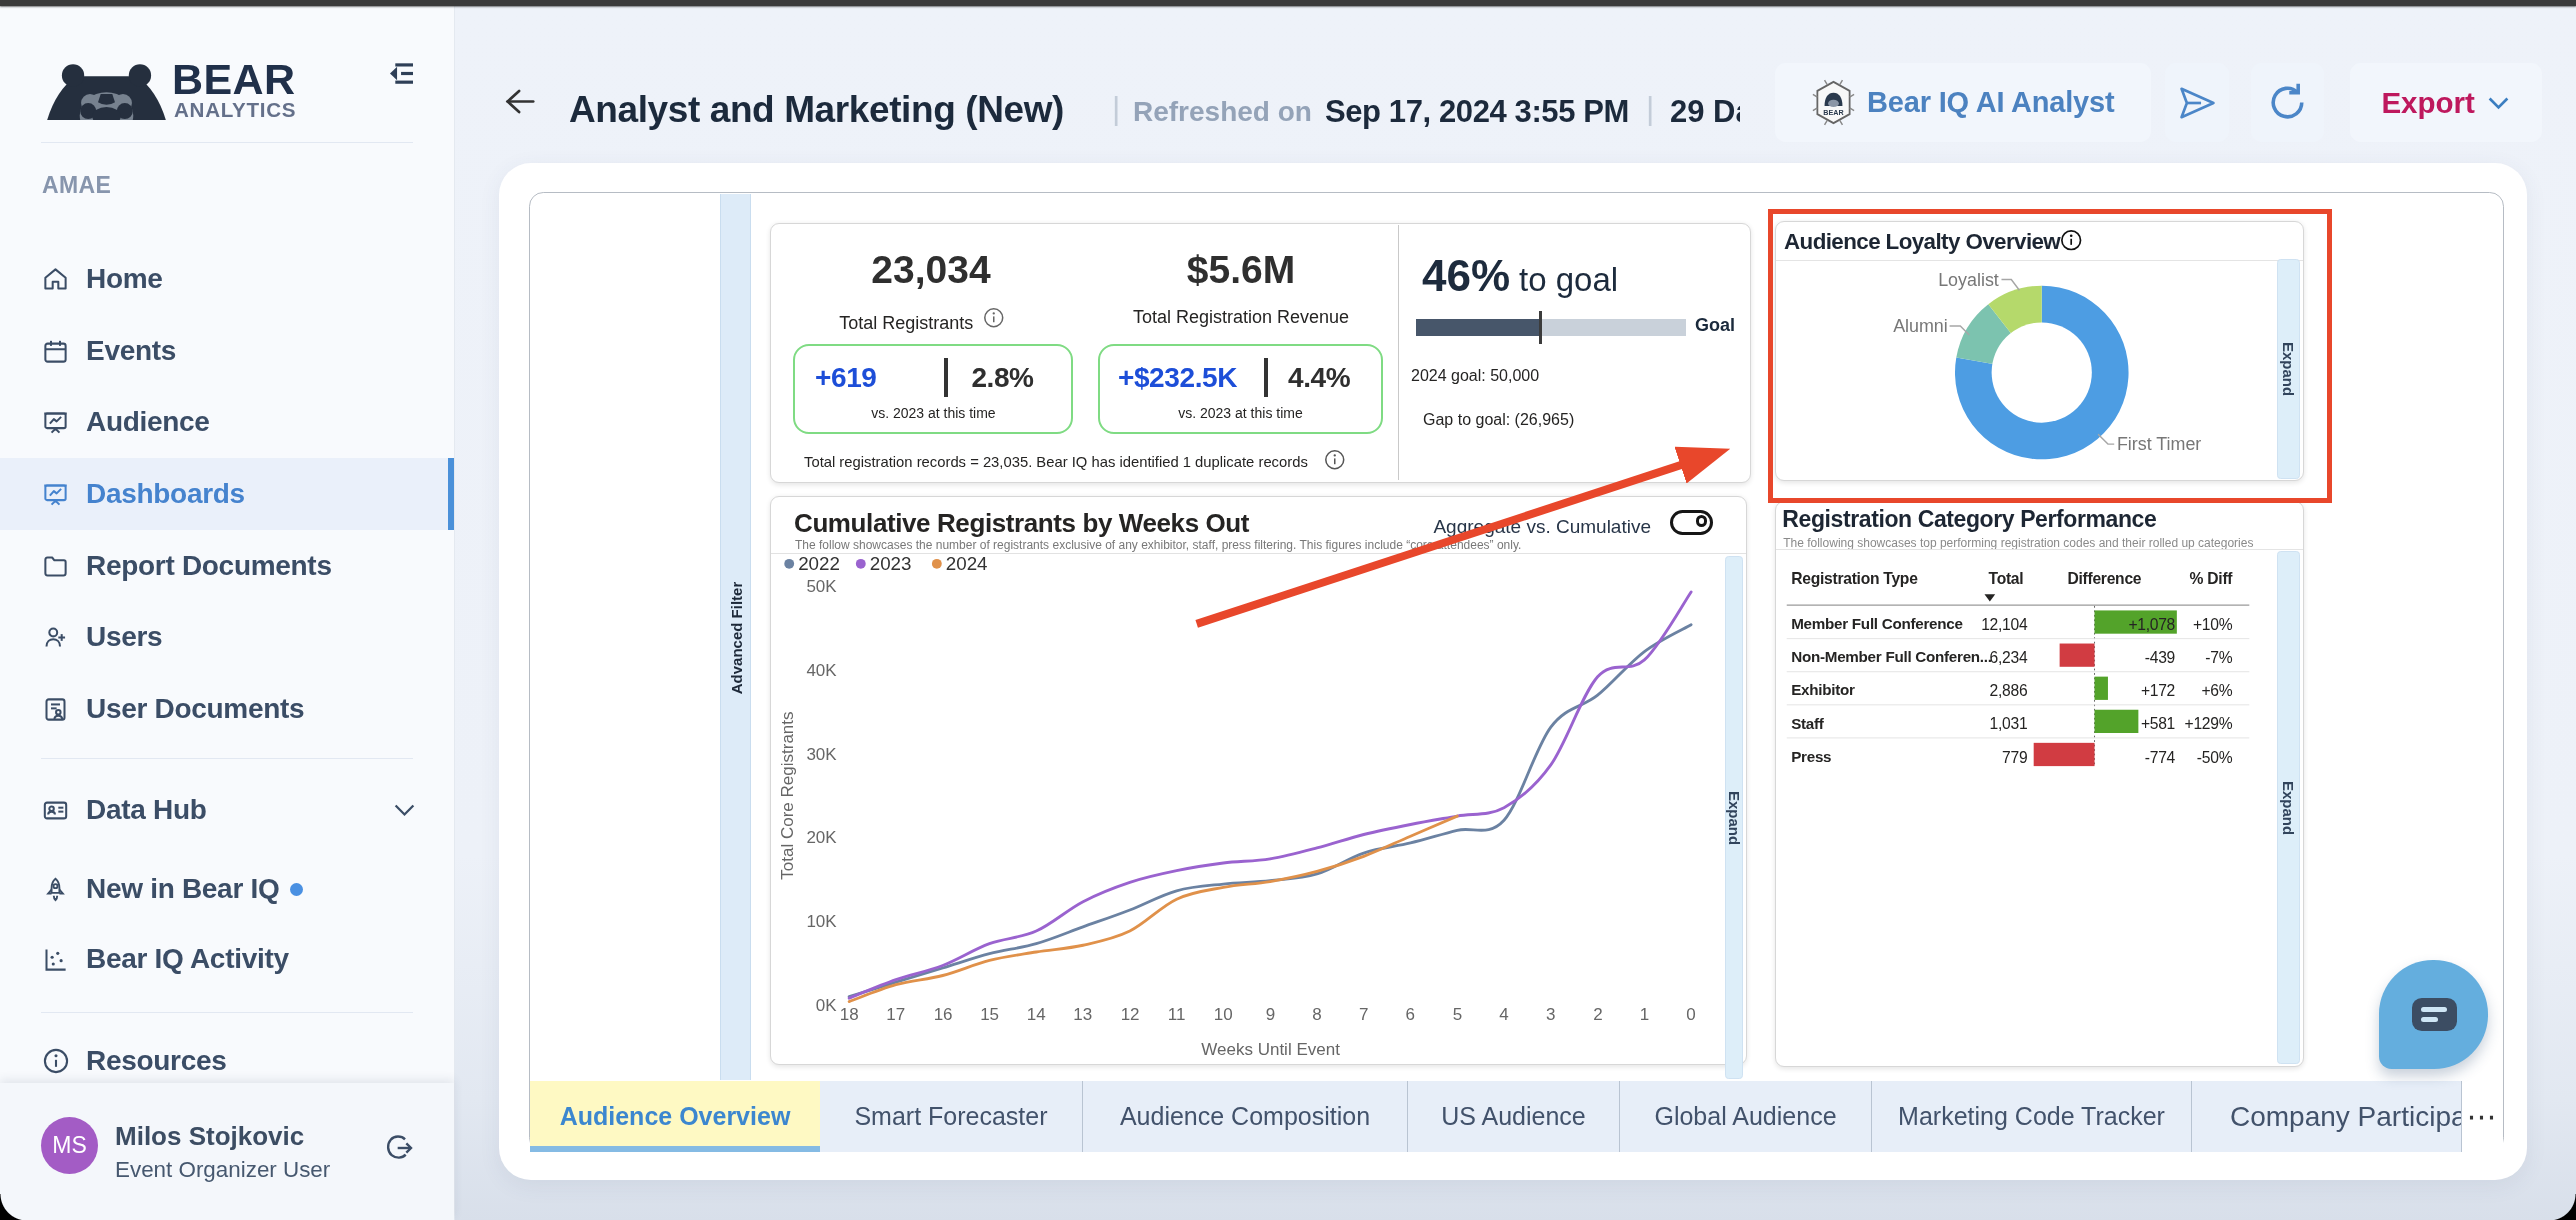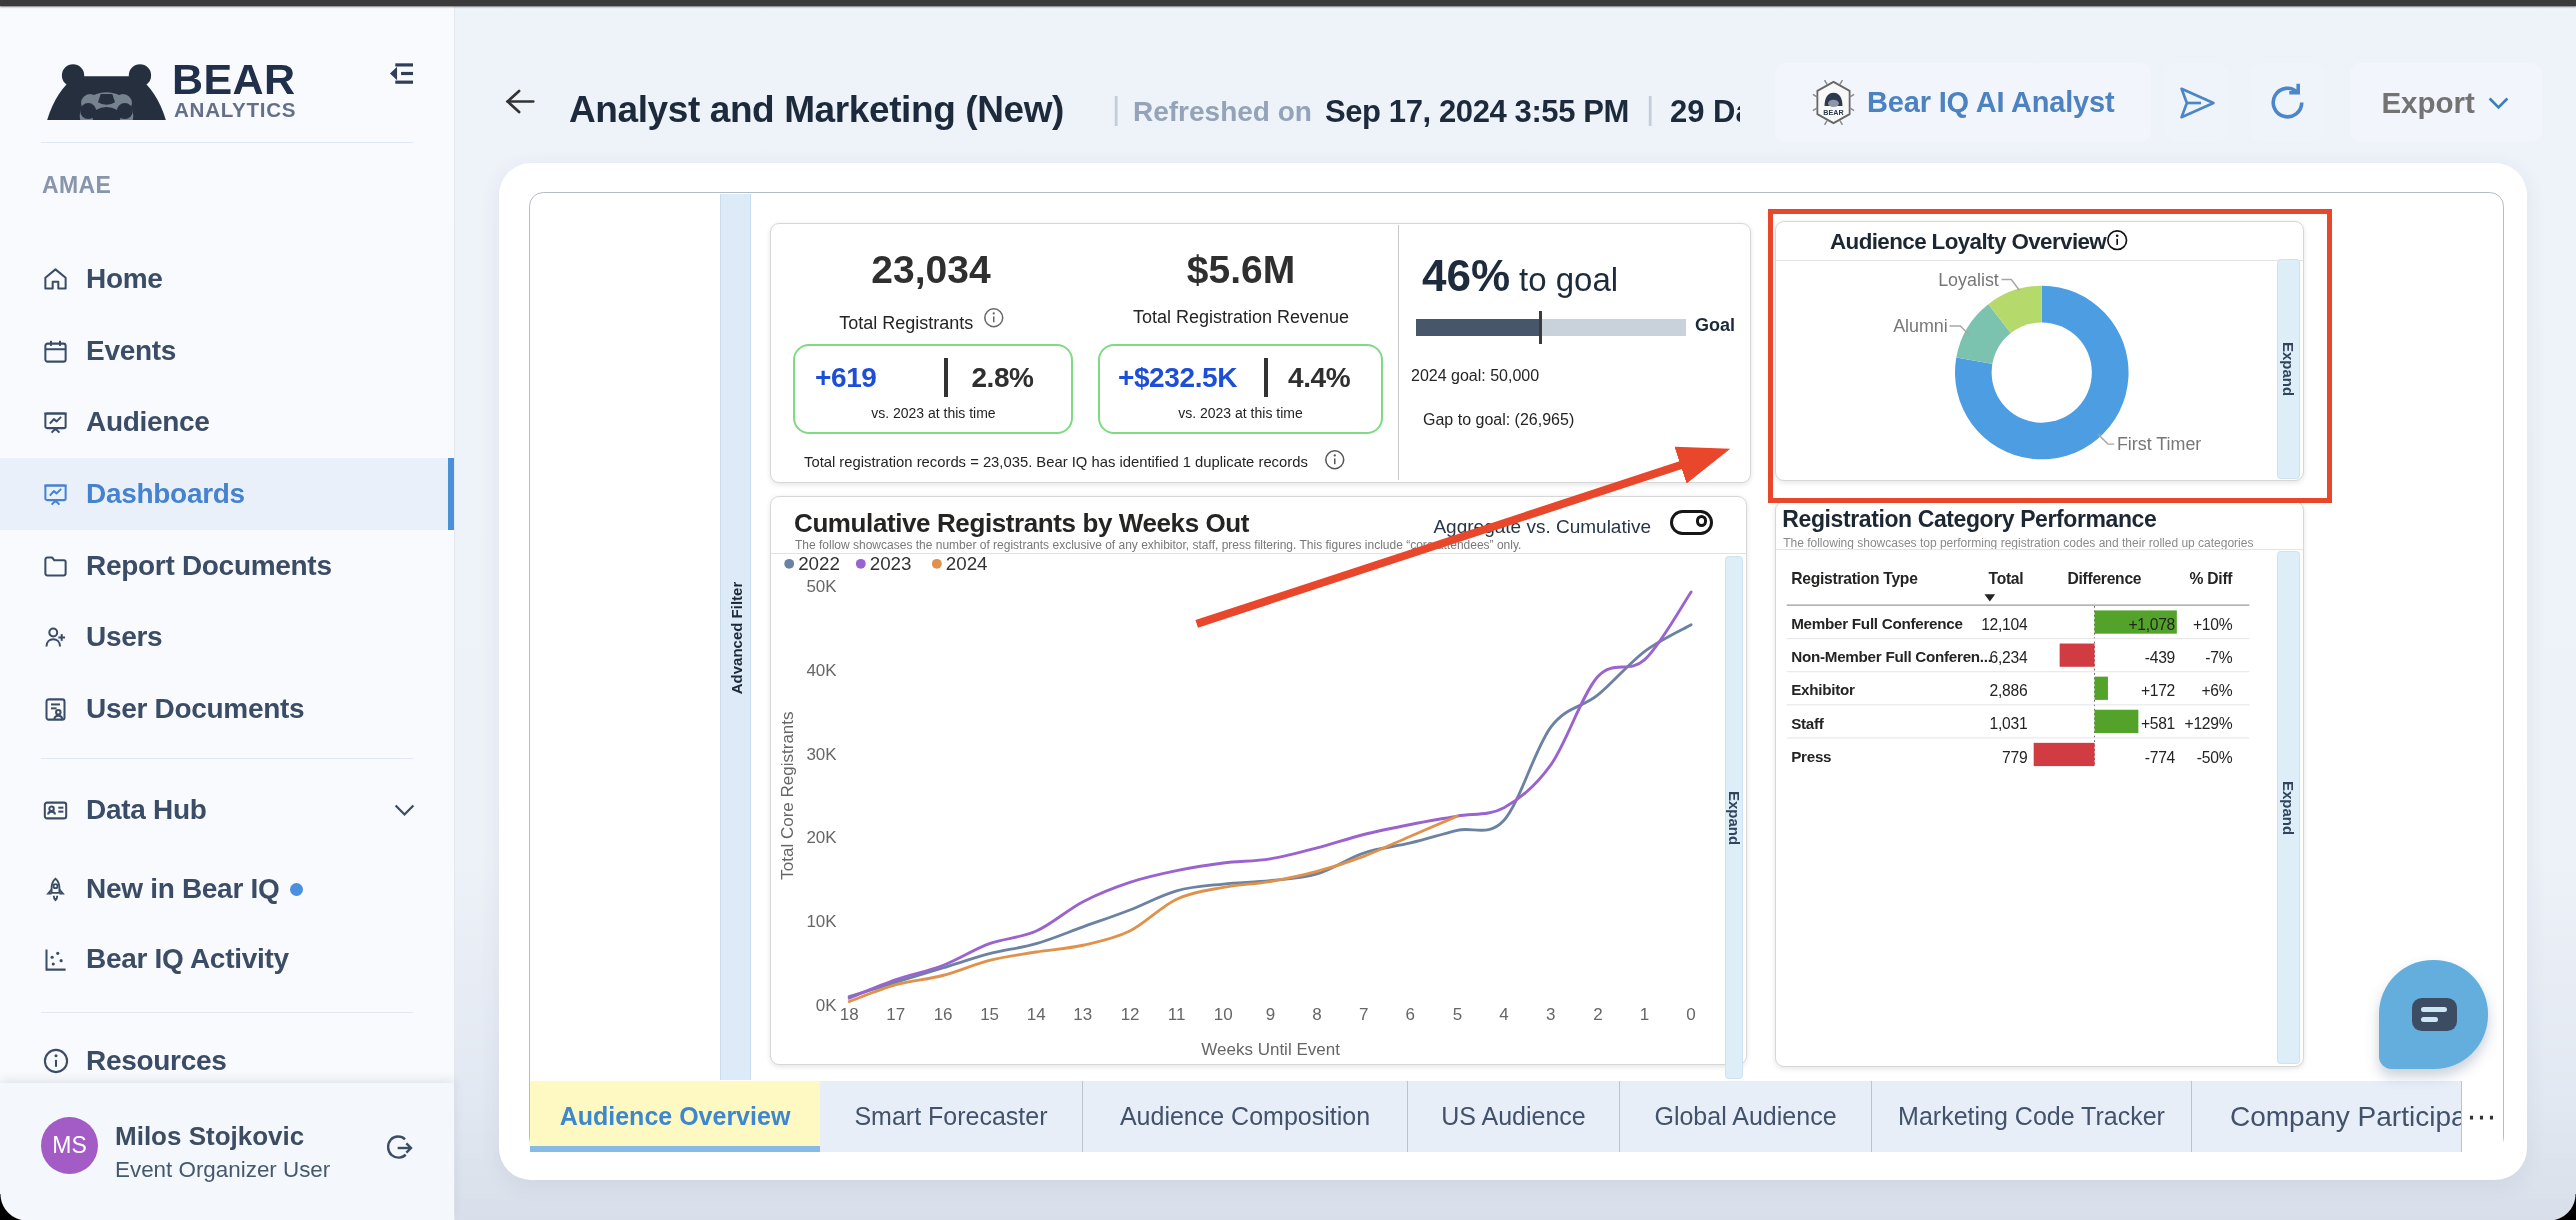--- a/index.html
+++ b/index.html
@@ -35,21 +35,21 @@
 .hsep { position:absolute; top:84px; font-size:32px; color:#c3ccd8; font-weight:300; }
 #hrefr { position:absolute; left:678px; top:90px; font-size:28px; font-weight:600; color:#94a3b8; }
 #hdate { position:absolute; left:870px; top:88px; font-size:31px; font-weight:bold; color:#1c2a3c; letter-spacing:-0.4px; }
 #hdays { position:absolute; left:1215px; top:88px; font-size:31px; font-weight:bold; color:#1c2a3c; width:70px; overflow:hidden; white-space:nowrap; }
 .hbtn { position:absolute; top:57px; height:79px; background:#f2f6fc; border-radius:10.7px; display:flex; align-items:center; justify-content:center; }
 #btn-ai { left:1320px; width:376px; }
 #btn-ai span { font-size:29px; font-weight:600; color:#4c82c0; margin-left:12.5px; letter-spacing:-0.2px; }
 #btn-send { left:1710px; width:64px; background:#eff4fb; }
 #btn-ref { left:1796px; width:73px; background:#eff4fb; }
 #btn-exp { left:1895px; width:192px; }
-#btn-exp span { font-size:29.5px; font-weight:600; color:#737373; margin-right:10.7px; }
+#btn-exp span { font-size:29.5px; font-weight:600; color:#be185d; margin-right:10.7px; }
 
 #card { position:absolute; left:499px; top:163px; width:2028px; height:1017px; background:#fff; border-radius:32px; box-shadow:0 5.4px 21.5px rgba(60,80,110,.08); }
 #report { position:absolute; left:529px; top:192px; width:1975px; height:960px; background:#fff; border:1.8px solid #b6bcc4; border-radius:14.3px; }
 #advfilter { position:absolute; left:190px; top:0.9px; width:31px; height:886px; background:#ddebf8; border-left:0.9px solid #c9ddef; border-right:0.9px solid #c9ddef; }
 #advfilter span { position:absolute; left:50%; top:444px; transform:translate(-50%,-50%) rotate(-90deg); white-space:nowrap; font-size:15px; font-weight:600; color:#1d2939; }
 .panel { position:absolute; background:#fff; border:0.9px solid #d7d7d7; border-radius:9px; box-shadow:0 1.8px 5.4px rgba(0,0,0,.10); }
 .expand { position:absolute; right:2.7px; width:23px; background:#ddeef9; border:0.9px solid #cfe2f2; border-radius:3.6px; }
 .expand span { position:absolute; left:50%; top:50%; transform:translate(-50%,-50%); writing-mode:vertical-rl; font-size:15px; font-weight:600; color:#31445c; white-space:nowrap; }
 
 #kpi { left:240px; top:29.5px; width:981px; height:260px; }
@@ -74,21 +74,21 @@
 
 #chartp { left:240px; top:303px; width:977px; height:569px; }
 #chartp h3 { position:absolute; left:23px; top:10.7px; font-size:26px; font-weight:bold; color:#252423; letter-spacing:-0.4px; }
 #chartp .sub { position:absolute; left:24px; top:41px; font-size:12px; color:#787878; white-space:nowrap; }
 #chartp .hdiv { position:absolute; left:0; right:0; top:56px; height:0.9px; background:#e2e2e2; }
 #agglbl { position:absolute; right:95px; top:19px; font-size:19px; color:#273548; }
 #toggle { position:absolute; right:33px; top:12.5px; width:43px; height:25px; border:3.1px solid #161616; border-radius:13.4px; }
 #toggle i { position:absolute; right:2.7px; top:2.7px; width:11.6px; height:11.6px; border:3.1px solid #161616; border-radius:50%; background:#fff; }
 
 #loyal { left:1245px; top:28px; width:529px; height:260px; }
-#loyal h3 { position:absolute; left:8px; top:7.2px; font-size:22.4px; font-weight:bold; color:#1d2633; letter-spacing:-0.6px;margin-left:46px; }
+#loyal h3 { position:absolute; left:8px; top:7.2px; font-size:22.4px; font-weight:bold; color:#1d2633; letter-spacing:-0.6px; }
 #loyal .hdiv { position:absolute; left:0; right:0; top:38px; height:0.9px; background:#e4e4e4; }
 
 #tablep { left:1245px; top:308px; width:529px; height:566px; }
 #tablep h3 { position:absolute; left:6.3px; top:3.6px; font-size:23px; font-weight:bold; color:#1d2633; letter-spacing:-0.4px; }
 #tablep .sub { position:absolute; left:7.2px; top:34px; font-size:12px; color:#8a8a8a; white-space:nowrap; }
 #tablep .hdiv { position:absolute; left:0; right:0; top:47px; height:0.9px; background:#e4e4e4; }
 
 #tabs { position:absolute; left:0px; right:0px; top:888px; height:71px; display:flex; }
 .tab { height:71px; display:flex; align-items:center; justify-content:center; font-size:25px; color:#42526b; background:#e7eef8; border-right:1.8px solid #b9c4d2; overflow:hidden; white-space:nowrap; }
 .tab.on { background:#fef9c3; color:#3c87cf; border-right:none; position:relative; }

